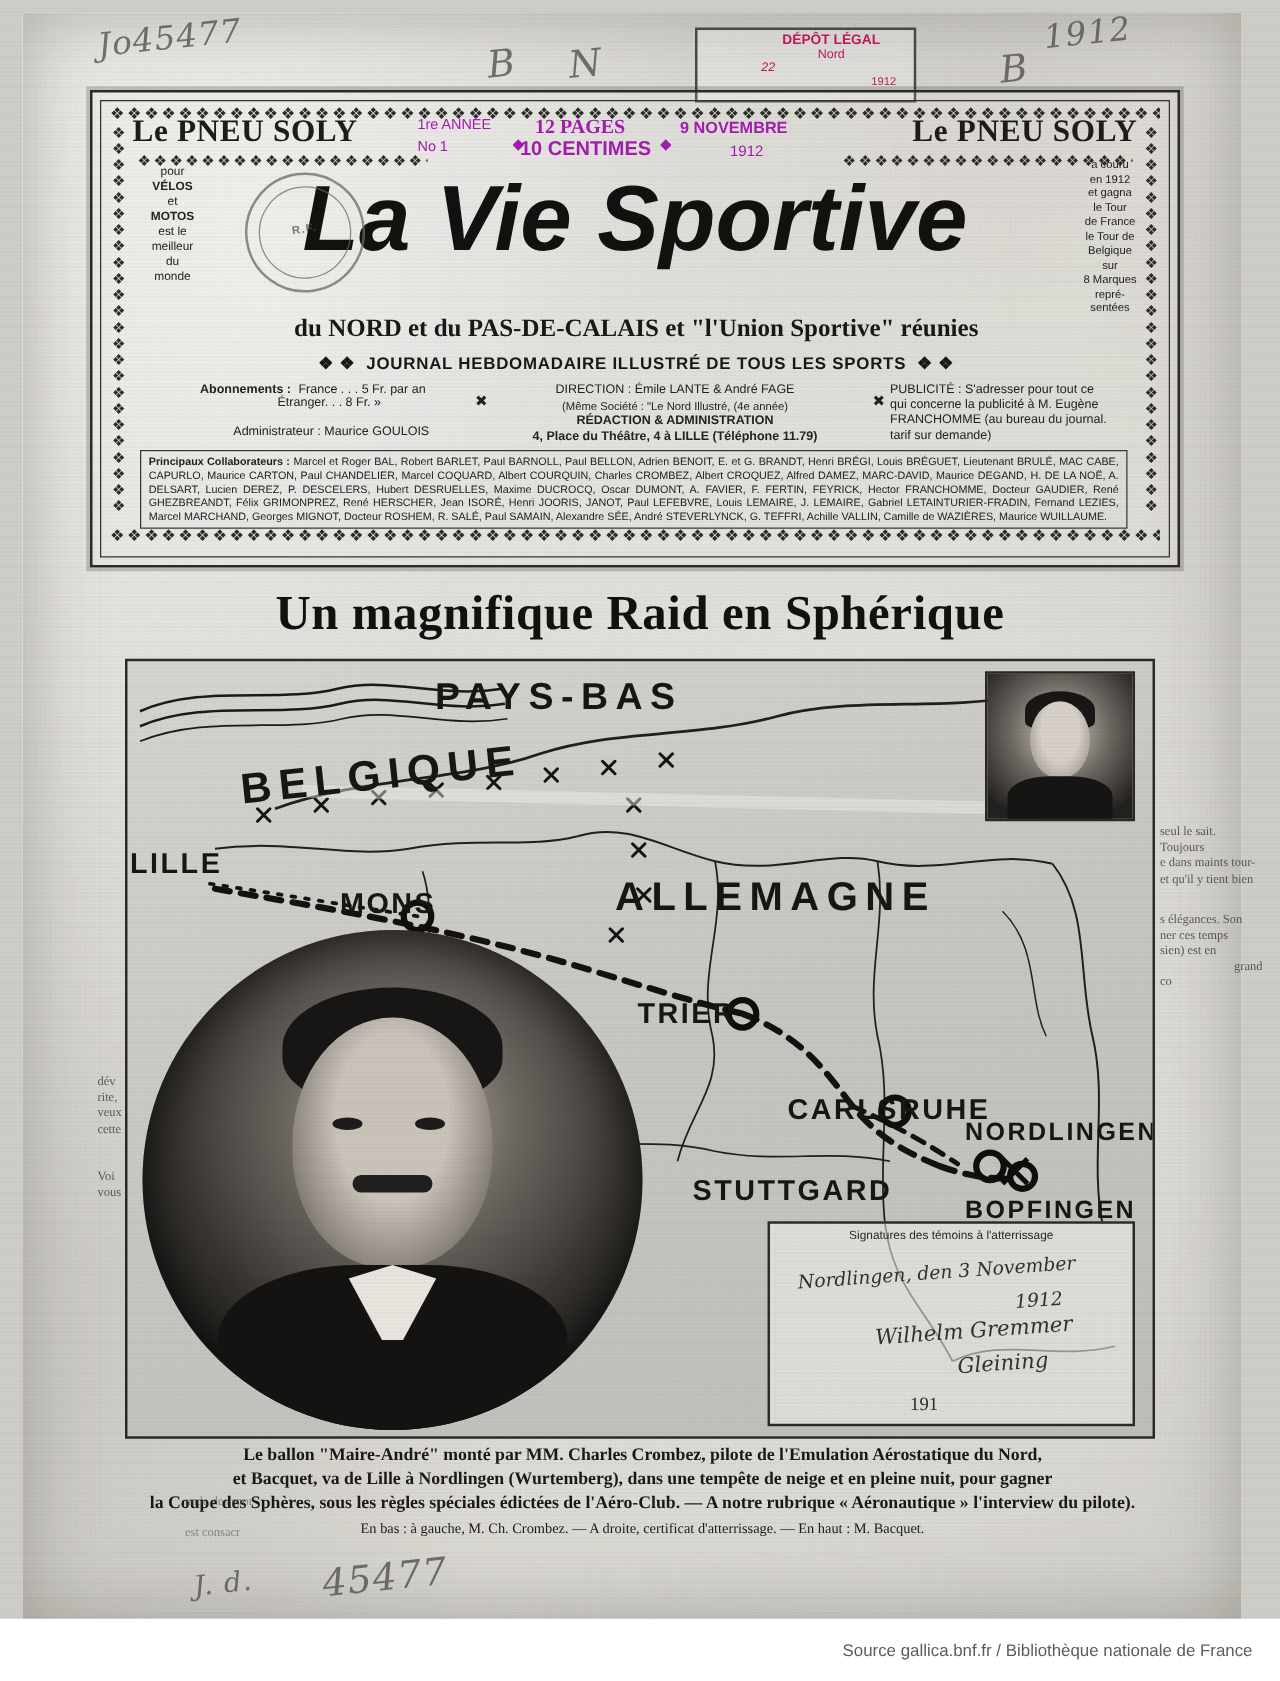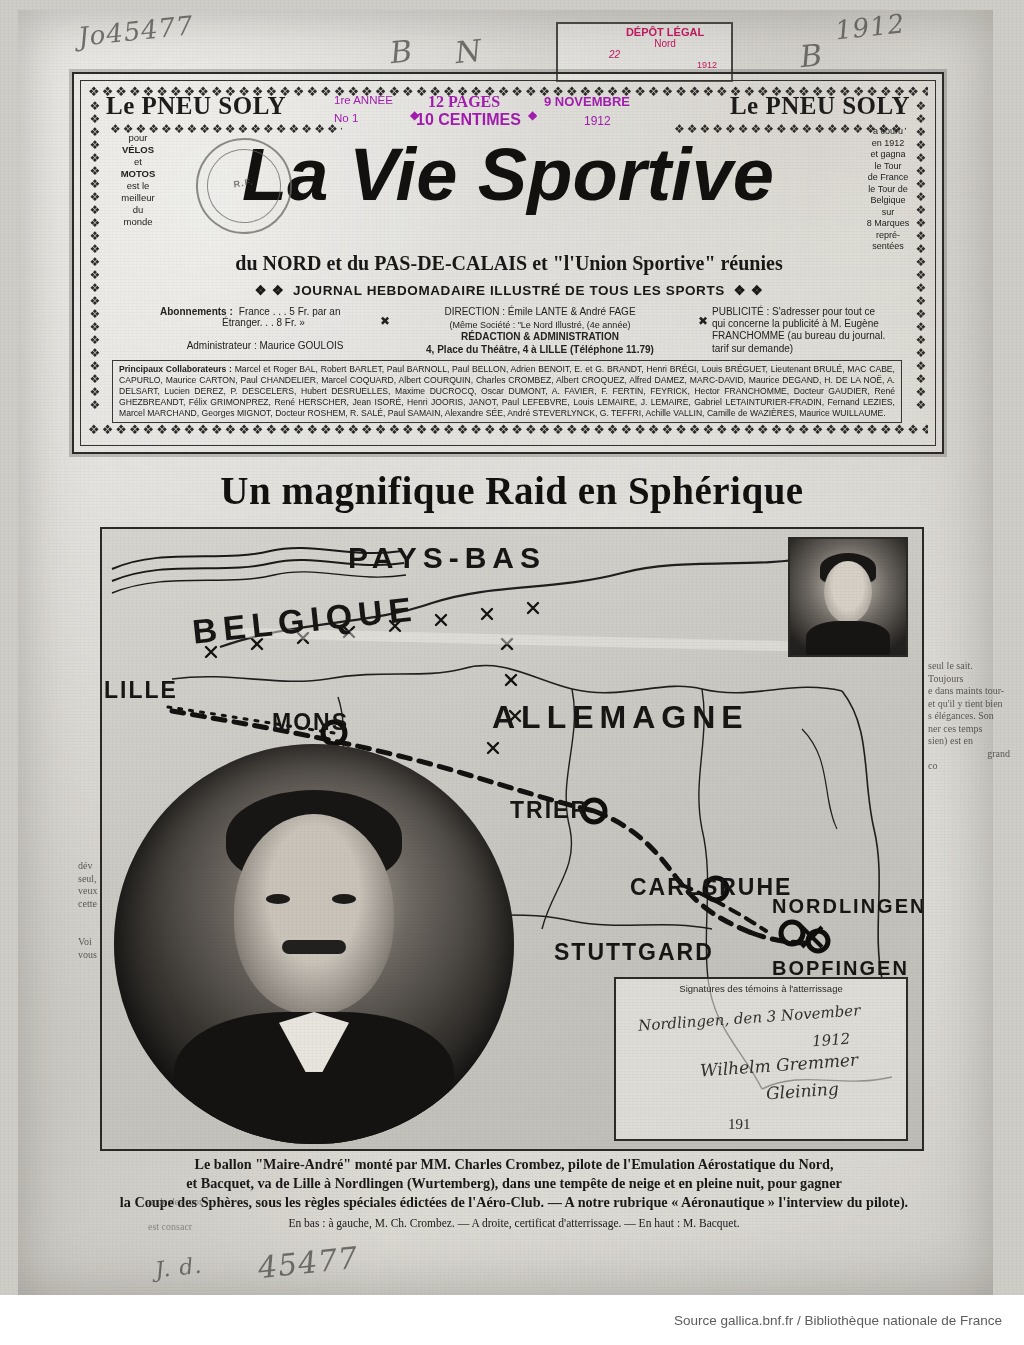--- a/index.html
+++ b/index.html
@@ -528,29 +528,29 @@
       <div class="sig-line" style="left:84px; top:76px; font-size:17px;">Wilhelm Gremmer</div>
       <div class="sig-line" style="left:150px; top:102px; font-size:17px;">Gleining</div>
       <div style="position:absolute; left:112px; bottom:6px; font-family:'Liberation Serif',serif; font-size:15px; color:#2c2a27;">191</div>
     </div>
   </div>
 
   <div class="bleed-text" style="left:928px; top:660px; width:82px;">
     <div>seul le sait. Toujours</div>
     <div>e dans maints tour-</div>
     <div>et qu'il y tient bien</div>
-    <div style="margin-top:0;">s élégances. Son</div>
+    <div style="margin-top:20px;">s élégances. Son</div>
     <div>ner ces temps</div>
     <div>sien) est en</div>
     <div style="text-align:right;">grand</div>
     <div style="text-align:left;">co</div>
   </div>
   <div class="bleed-text" style="left:78px; top:860px; width:24px;">
     <div>dév</div>
-    <div>seul,</div>
+    <div>rite,</div>
     <div>veux</div>
     <div>cette</div>
     <div style="margin-top:26px;">Voi</div>
     <div>vous</div>
   </div>
 
   <div class="caption">
     <div style="font-weight:bold;">Le ballon "Maire-André" monté par MM. Charles Crombez, pilote de l'Emulation Aérostatique du Nord,</div>
     <div style="font-weight:bold;">et Bacquet, va de Lille à Nordlingen (Wurtemberg), dans une tempête de neige et en pleine nuit, pour gagner</div>
     <div style="font-weight:bold;">la Coupe des Sphères, sous les règles spéciales édictées de l'Aéro-Club. — A notre rubrique « Aéronautique » l'interview du pilote).</div>

